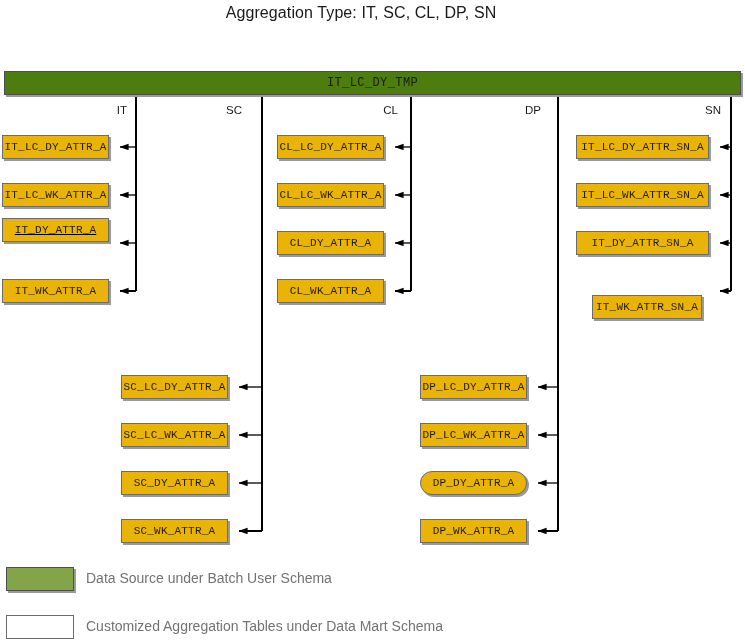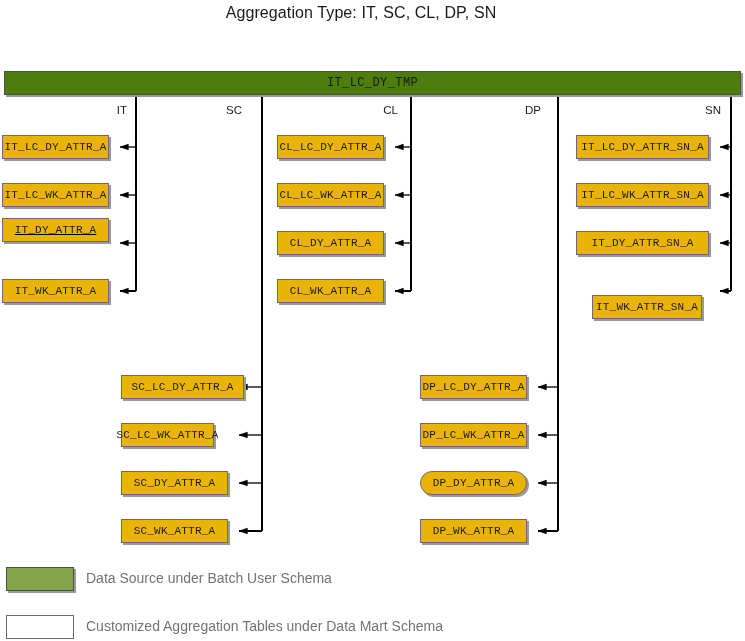--- a/index.html
+++ b/index.html
@@ -165,24 +165,24 @@
       </div>
       <div class="tbl-box" style="left: 2px; top: 183px; width: 107px;">
         <span class="tbl-box-label">IT_LC_WK_ATTR_A</span>
       </div>
       <div class="tbl-box" style="left: 2px; top: 218px; width: 107px; text-decoration: underline;">
         <span class="tbl-box-label">IT_DY_ATTR_A</span>
       </div>
       <div class="tbl-box" style="left: 2px; top: 279px; width: 107px;">
         <span class="tbl-box-label">IT_WK_ATTR_A</span>
       </div>
-      <div class="tbl-box" style="left: 121px; top: 375px; width: 123px;">
+      <div class="tbl-box" style="left: 121px; top: 375px; width: 107px;">
         <span class="tbl-box-label">SC_LC_DY_ATTR_A</span>
       </div>
-      <div class="tbl-box" style="left: 121px; top: 423px; width: 93px;">
+      <div class="tbl-box" style="left: 121px; top: 423px; width: 107px;">
         <span class="tbl-box-label">SC_LC_WK_ATTR_A</span>
       </div>
       <div class="tbl-box" style="left: 121px; top: 471px; width: 107px;">
         <span class="tbl-box-label">SC_DY_ATTR_A</span>
       </div>
       <div class="tbl-box" style="left: 121px; top: 519px; width: 107px;">
         <span class="tbl-box-label">SC_WK_ATTR_A</span>
       </div>
       <div class="tbl-box" style="left: 277px; top: 135px; width: 107px;">
         <span class="tbl-box-label">CL_LC_DY_ATTR_A</span>

